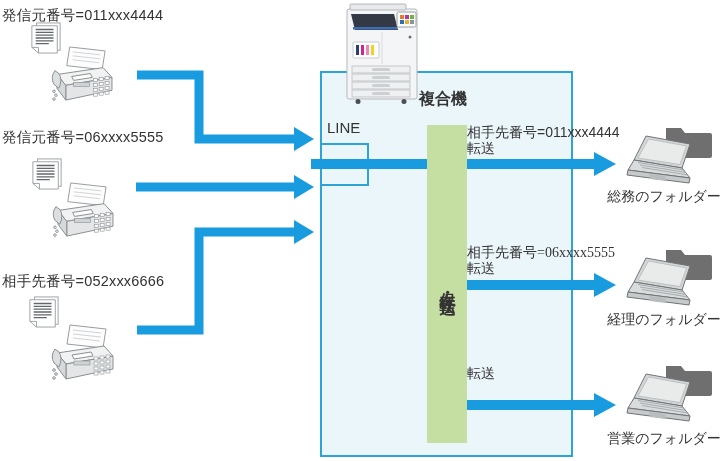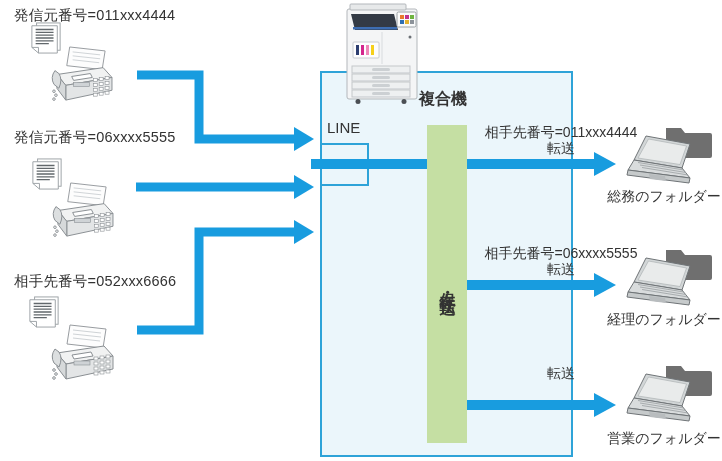--- a/index.html
+++ b/index.html
@@ -21,22 +21,22 @@
   .green-bar{
     left:427px;top:125px;width:40px;height:318px;background:#C5DFA3;
     display:flex;align-items:center;justify-content:center;
   }
   .process-text{
     writing-mode:vertical-rl;text-orientation:upright;
     font-size:16px;font-weight:bold;letter-spacing:2px;color:#333;
   }
   .device-title{left:419px;top:89px;font-size:16px;font-weight:bold;white-space:nowrap;text-align:right;}
   .line-label{left:327px;top:119px;font-size:15px;font-weight:400;}
-  .sender-label{left:2px;font-size:14.5px;font-weight:500;white-space:nowrap;letter-spacing:0.2px;margin-left:12px;}
-  .dest-text{left:450px;width:222px;text-align:center;font-size:14px;line-height:16px;font-weight:500;white-space:nowrap;}
+  .sender-label{left:2px;font-size:14.5px;font-weight:500;white-space:nowrap;letter-spacing:0.2px;}
+  .dest-text{left:467px;width:222px;text-align:left;font-size:14px;line-height:16px;font-weight:500;white-space:nowrap;}
   .folder-label{left:599px;width:130px;text-align:center;font-size:14px;font-weight:500;white-space:nowrap;}
   svg{display:block;}
   .arrow-layer{left:0;top:0;}
 </style>
 </head>
 <body>
 
 <div class="stage">
 
   <div class="abs device-box"></div>
@@ -209,21 +209,21 @@
     <path d="M8,25 q-5,7 -1,14 l5,4 q4,-9 0,-15 z" fill="#dcdfe0" stroke="#8a8f93"></path>
     <circle cx="7" cy="46" r="1.3" fill="none" stroke="#8a8f93"></circle>
     <circle cx="9" cy="50" r="1.3" fill="none" stroke="#8a8f93"></circle>
     <circle cx="7" cy="54" r="1.3" fill="none" stroke="#8a8f93"></circle>
   </svg>
 
   <div class="abs dest-text" style="top:124px;">
     <div>相手先番号=011xxx4444</div>
     <div>転送</div>
   </div>
-  <div class="abs dest-text" style="top:245px;">
+  <div class="abs dest-text" style="top:245px;font-family:Liberation Serif, serif;">
     <div>相手先番号=06xxxx5555</div>
     <div>転送</div>
   </div>
   <div class="abs dest-text" style="top:365px;">
     <div>転送</div>
   </div>
 
   <svg class="abs" style="left:620px;top:120px;" width="96" height="70" viewBox="0 0 96 70">
     <path d="M46,8 h15 l4,5 h25 a2,2 0 0 1 2,2 v21 a2,2 0 0 1 -2,2 H48 a2,2 0 0 1 -2,-2 Z" fill="#6F6F6F"></path>
     <g>

